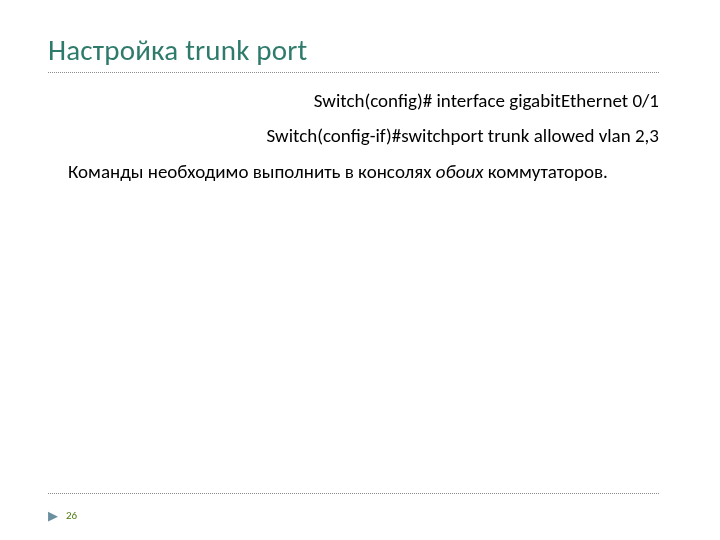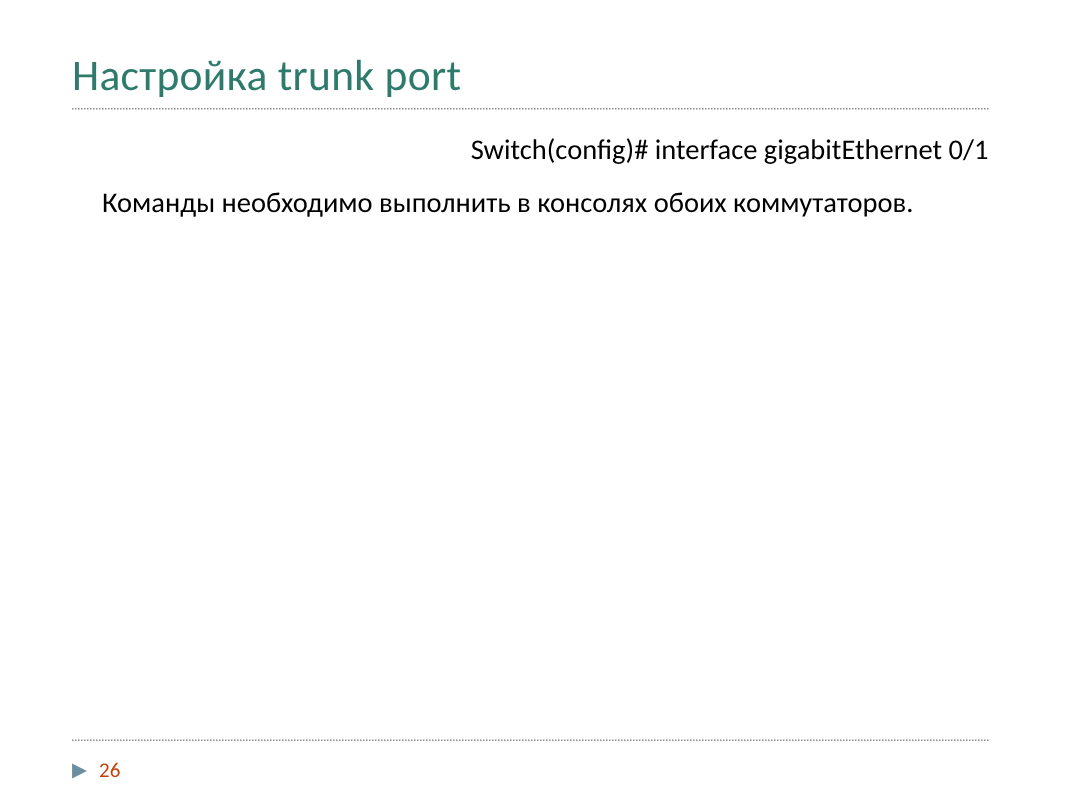--- a/index.html
+++ b/index.html
@@ -41,20 +41,21 @@
     text-indent: 20px;
     text-align: right;
   }
   .note {
     margin: 4px 0 0 0;
     text-align: justify;
     text-align-last: left;
     text-indent: 20px;
   }
   .note .italic {
+    font-style: italic;
   }
   .footer-line {
     position: absolute;
     left: 48px;
     right: 48px;
     bottom: 46px;
     border-top: 1.5px dotted #8a8a8a;
   }
   .footer {
     position: absolute;
@@ -63,34 +64,35 @@
     display: flex;
     align-items: center;
     gap: 8px;
   }
   .footer .bullet {
     color: #6b8fa0;
     font-size: 13px;
     line-height: 1;
   }
   .footer .pagenum {
-    color: #c2410c;
-    font-size: 14px;
+    color: #4d7c0f;
+    font-size: 11px;
   }
 </style>
 </head>
 <body>
 
 <div class="slide">
 
   <h1 class="title">Настройка trunk port</h1>
   <hr class="dotted">
 
   <div class="content">
     <p class="cmd">Switch(config)# interface gigabitEthernet 0/1</p>
+    <p class="cmd">Switch(config-if)#switchport trunk allowed vlan 2,3</p>
     <p class="note">
       <span>Команды необходимо выполнить в консолях </span><span class="italic">обоих</span><span> коммутаторов.</span>
     </p>
   </div>
 
   <div class="footer-line"></div>
 
   <div class="footer">
     <span class="bullet">▶</span>
     <span class="pagenum">26</span>

